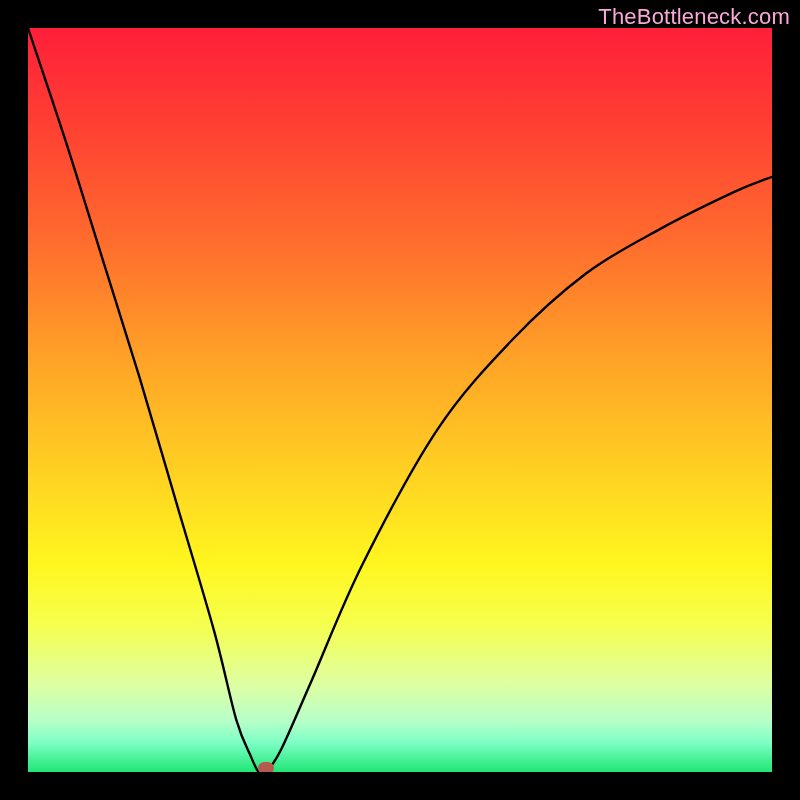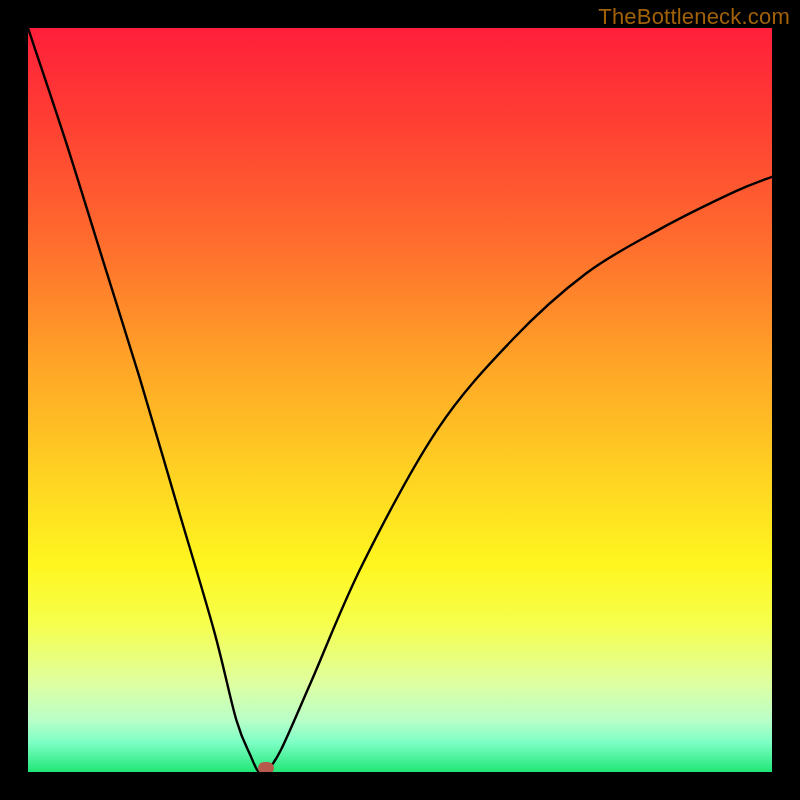--- a/index.html
+++ b/index.html
@@ -37,21 +37,21 @@
       #b9ffc8 93%,
       #7effc5 96%,
       #20e676 100%
     );
     overflow: hidden;
   }
   .attrib {
     position: absolute;
     top: 4px;
     right: 10px;
-    color: #a16207;
+    color: #f9a8d4;
     font-size: 22px;
     letter-spacing: 0.2px;
     user-select: none;
   }
   svg.curve {
     position: absolute;
     top: 0;
     left: 0;
     width: 744px;
     height: 744px;

